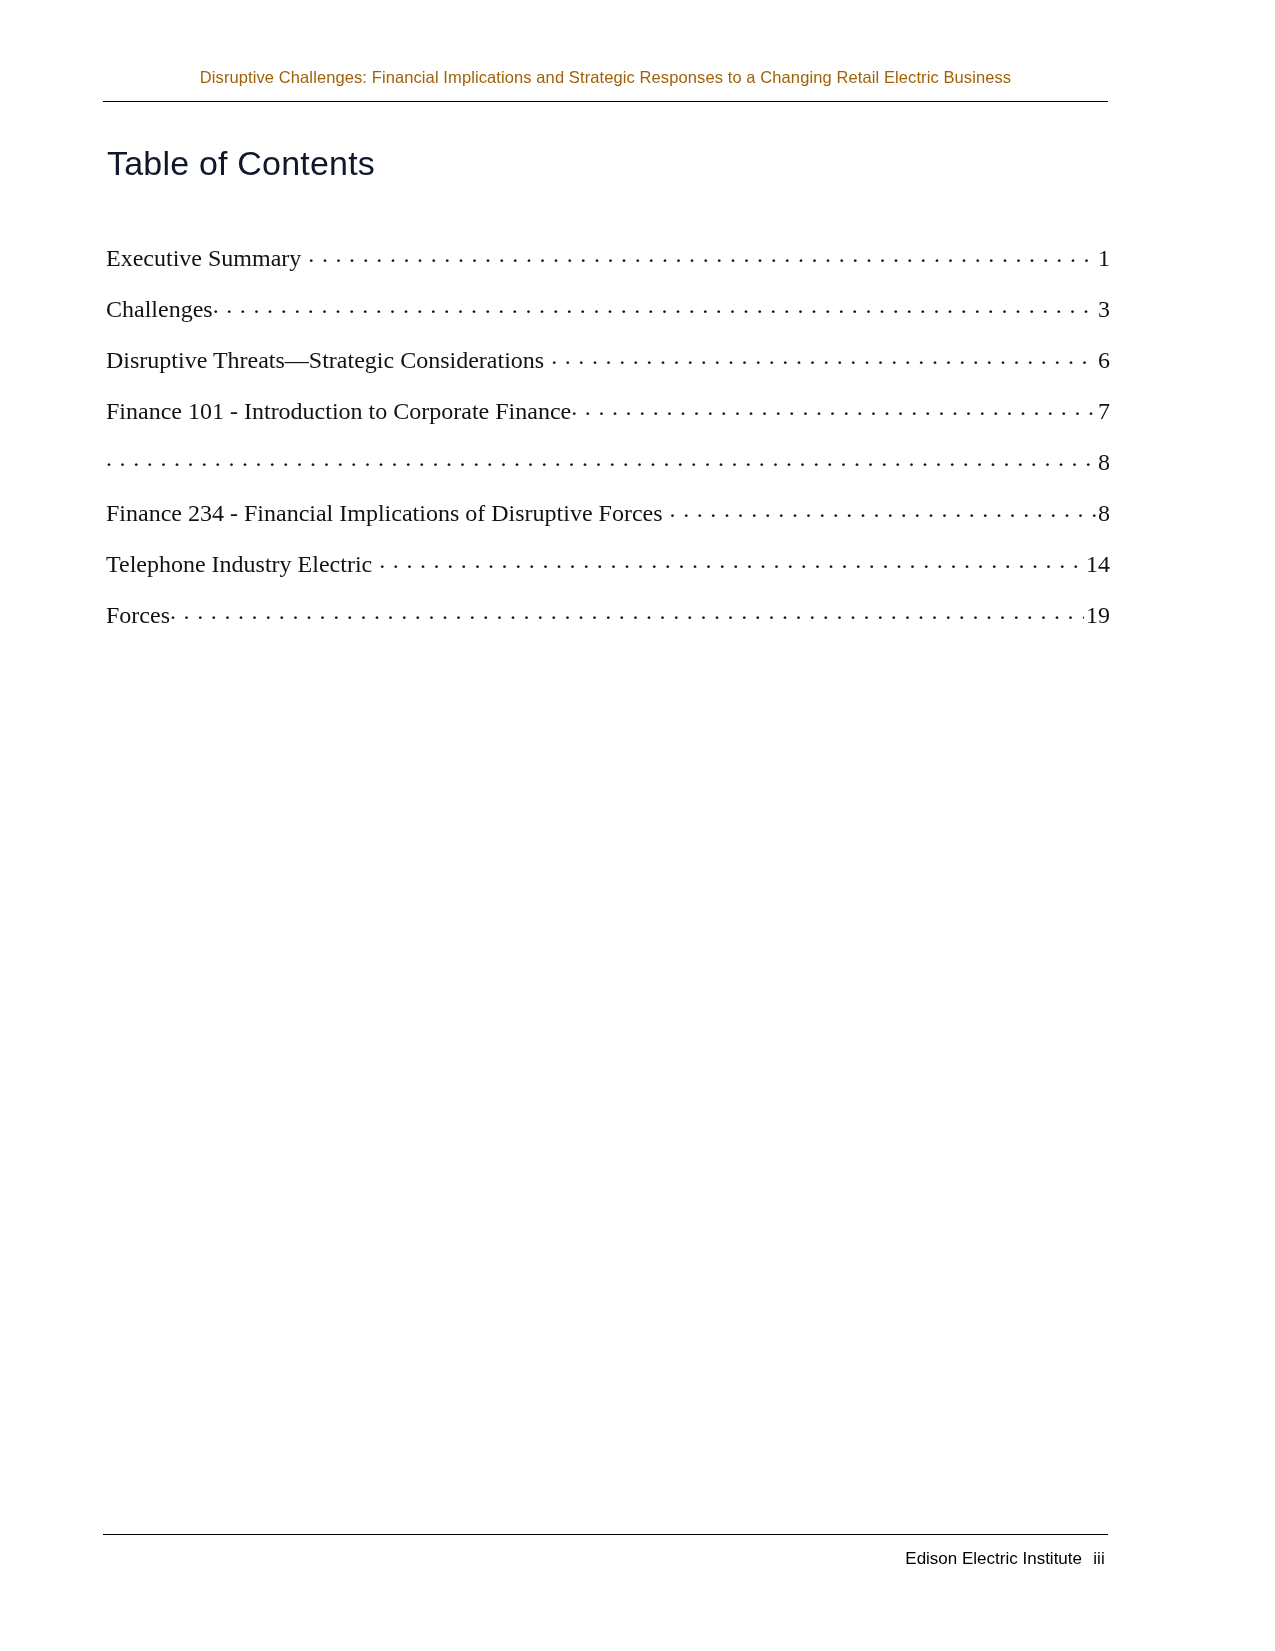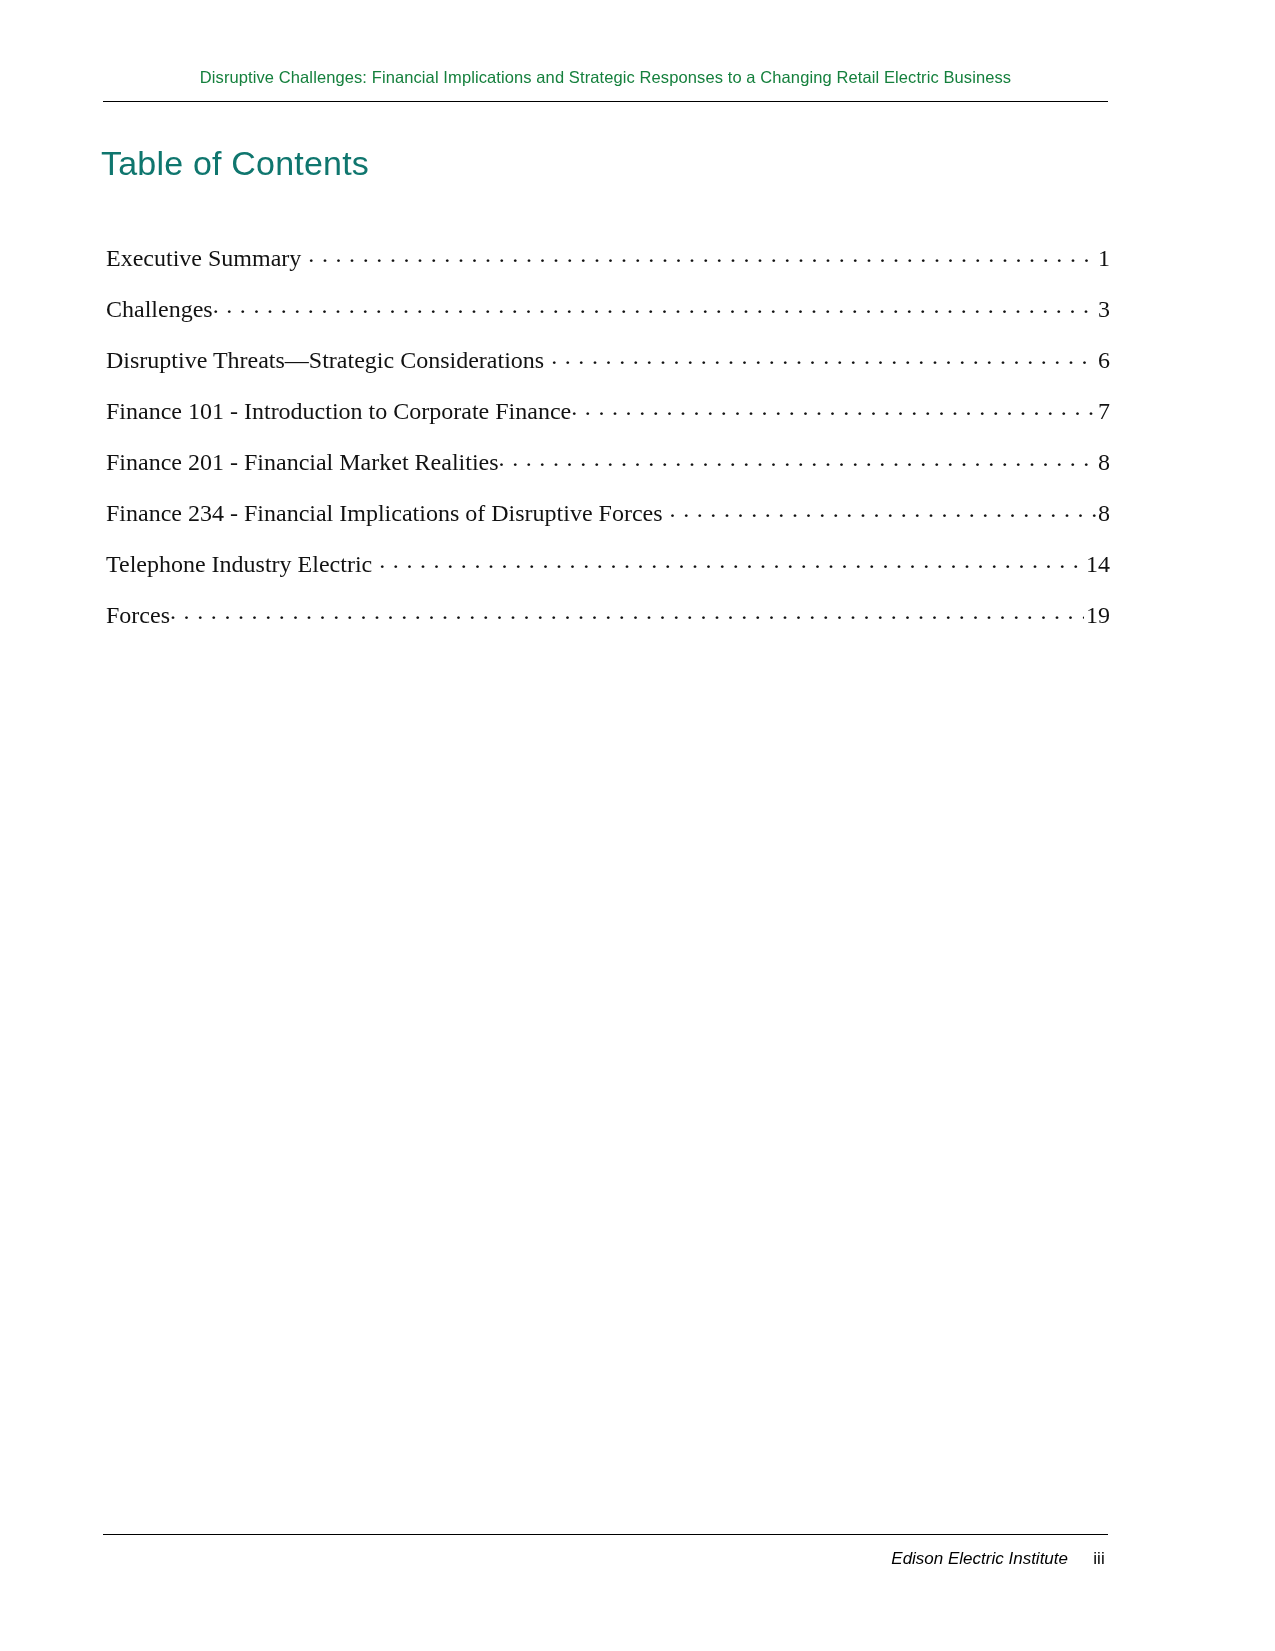--- a/index.html
+++ b/index.html
@@ -21,42 +21,42 @@
   
   .header-zone {
     position: absolute;
     left: 103px;
     top: 68px;
     width: 1005px;
   }
   .header-text {
     font-family: "Liberation Sans", sans-serif;
     font-size: 16.5px;
-    color: #15803d;
+    color: #a16207;
     text-align: center;
     letter-spacing: 0.1px;
     white-space: nowrap;
     line-height: 1.2;
   }
   .header-rule {
     margin-top: 13px;
     border-top: 1.6px solid #000000;
     width: 100%;
     height: 0;
   }
 
   
   .toc-title {
     position: absolute;
-    left: 101px;
+    left: 107px;
     top: 144px;
     font-family: "Liberation Sans", sans-serif;
     font-size: 34px;
     font-weight: 400;
-    color: #0f766e;
+    color: #0f172a;
     letter-spacing: 0.2px;
     line-height: 1.15;
   }
 
   
   .toc-list {
     position: absolute;
     left: 106px;
     top: 233px;
     width: 1004px;
@@ -128,22 +128,21 @@
     margin-top: 14px;
     display: flex;
     justify-content: flex-end;
     align-items: baseline;
     font-family: "Liberation Sans", sans-serif;
     font-size: 17px;
     color: #000000;
     white-space: nowrap;
   }
   .footer-org {
-    margin-right: 22px;
-    font-style: italic;
+    margin-right: 8px;
   }
   .footer-folio {
     min-width: 18px;
     text-align: center;
   }
 </style>
 </head>
 <body>
 
 <div class="page">
@@ -179,21 +178,20 @@
     </div>
 
     <div class="toc-row">
       <span class="toc-label">Finance 101 - Introduction to Corporate Finance</span>
       <span class="toc-gap tight"></span>
       <span class="toc-leader"></span>
       <span class="toc-page">7</span>
     </div>
 
     <div class="toc-row">
-      <span class="toc-label">Finance 201 - Financial Market Realities</span>
       <span class="toc-gap tight"></span>
       <span class="toc-leader"></span>
       <span class="toc-page">8</span>
     </div>
 
     <div class="toc-row">
       <span class="toc-label">Finance 234 - Financial Implications of Disruptive Forces</span>
       <span class="toc-gap"></span>
       <span class="toc-leader"></span>
       <span class="toc-page">8</span>

